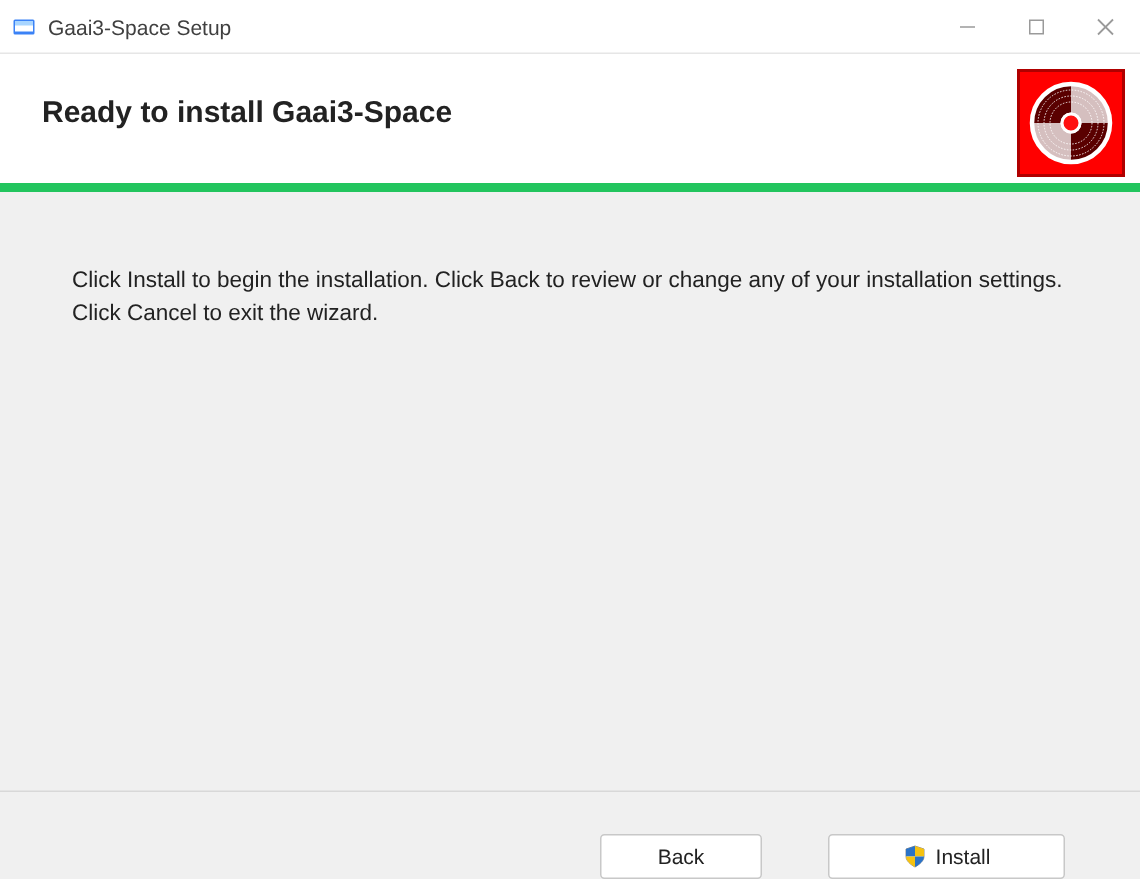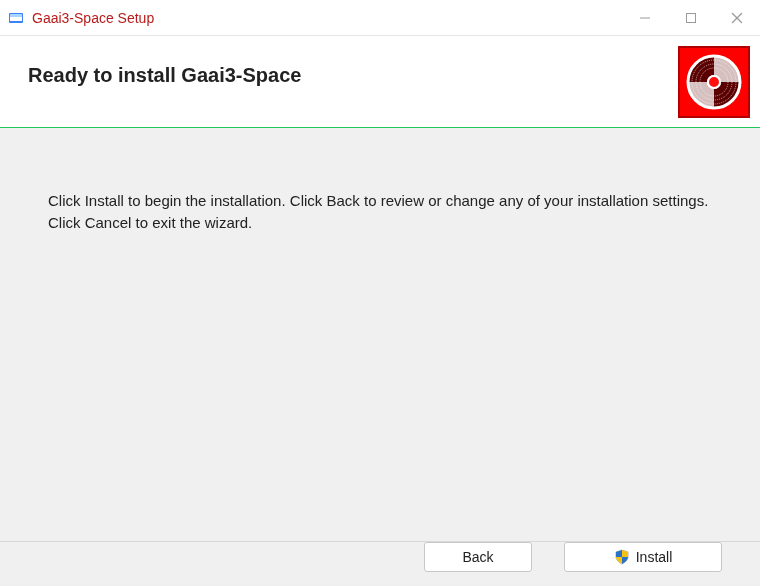--- a/index.html
+++ b/index.html
@@ -12,21 +12,21 @@
     overflow: hidden;
   }
 
   
   .titlebar {
     height: 36px;
     background: #ffffff;
     display: flex;
     align-items: center;
     padding-left: 8px;
-    color: #b91c1c;
+    color: #404040;
     font-size: 14px;
     border-bottom: 1px solid #e6e6e6;
   }
   .titlebar .app-icon {
     width: 16px;
     height: 16px;
     margin-right: 8px;
     display: flex;
     align-items: center;
     justify-content: center;
@@ -40,21 +40,21 @@
     justify-content: center;
     color: #9a9a9a;
   }
   .titlebar .win-btn svg { stroke: currentColor; }
 
   
   .header {
     height: 92px;
     background: #ffffff;
     position: relative;
-    border-bottom: 1px solid #22c55e;
+    border-bottom: 6px solid #22c55e;
   }
   .header .heading {
     position: absolute;
     left: 28px;
     top: 28px;
     font-size: 20px;
     font-weight: 700;
     color: #222;
   }
   .header .brand-icon {
@@ -72,32 +72,31 @@
 
   
   .content {
     height: 400px;
     padding: 48px 48px 0 48px;
     font-size: 15px;
     color: #222;
     line-height: 1.45;
     border-bottom: 1px solid #d8d8d8;
     background: #f0f0f0;
-    margin-top: 14px;
   }
 
   
   .footer {
     height: 58px;
     background: #f0f0f0;
     display: flex;
-    align-items: flex-start;
+    align-items: flex-end;
     justify-content: flex-end;
     padding-right: 16px;
-    gap: 0;
+    gap: 12px;
   }
   .footer .gap { width: 22px; }
   .btn {
     min-width: 108px;
     height: 30px;
     background: #ffffff;
     border: 1px solid #c8c8c8;
     border-radius: 3px;
     font-size: 14px;
     color: #222;

